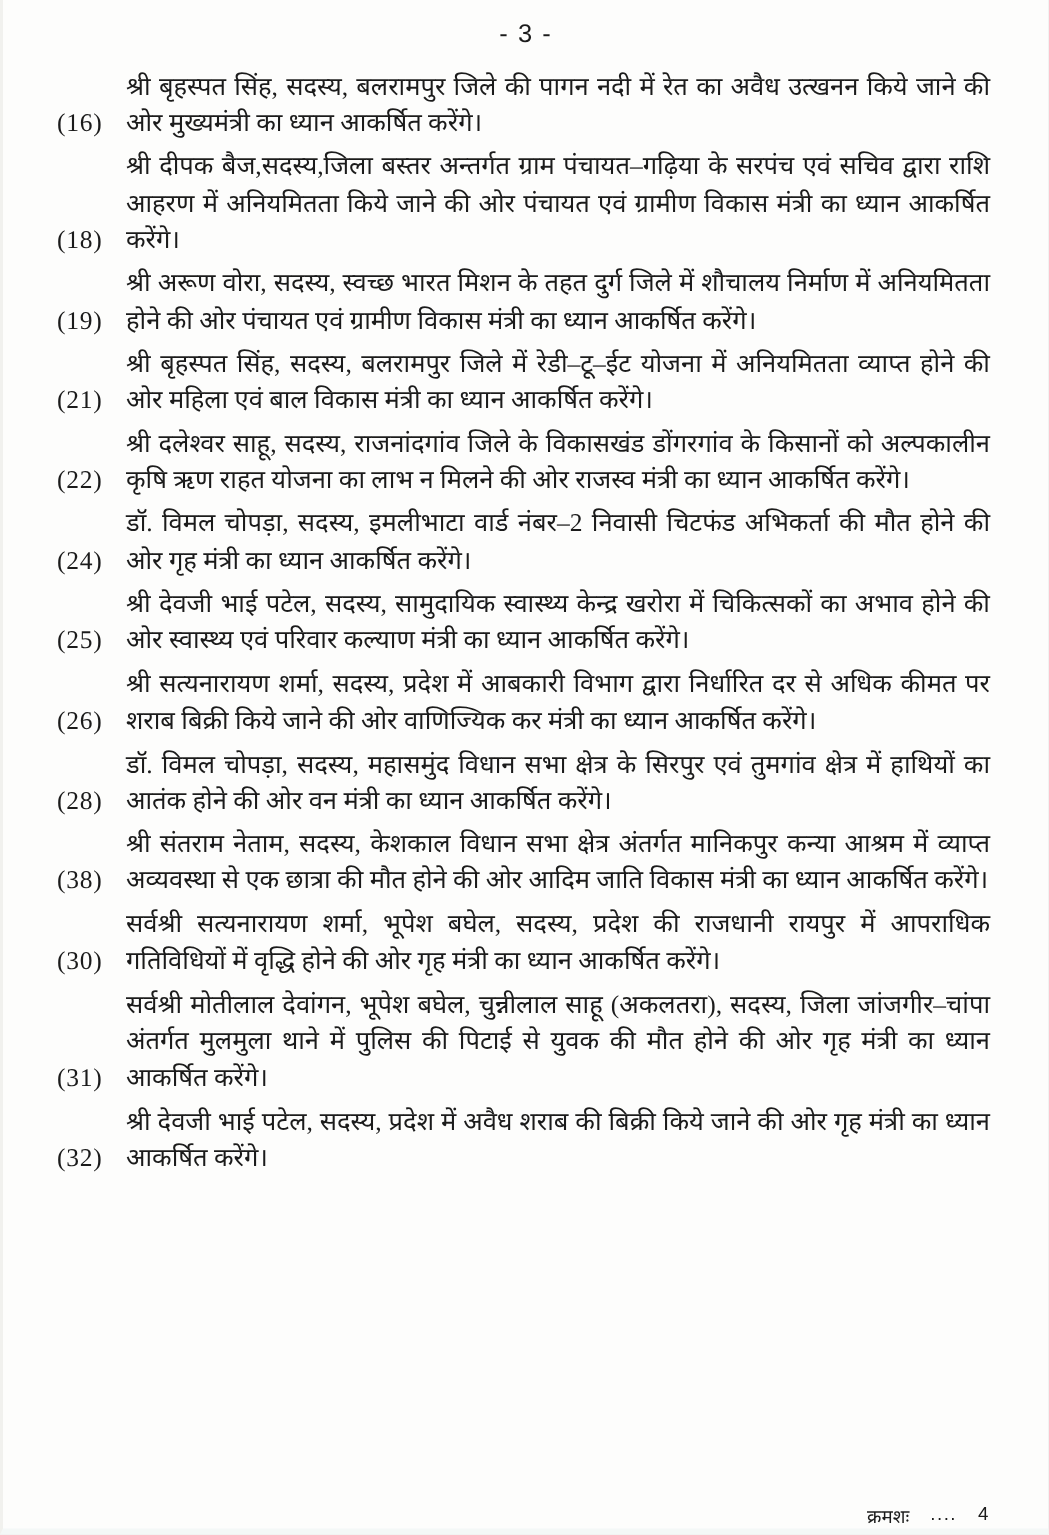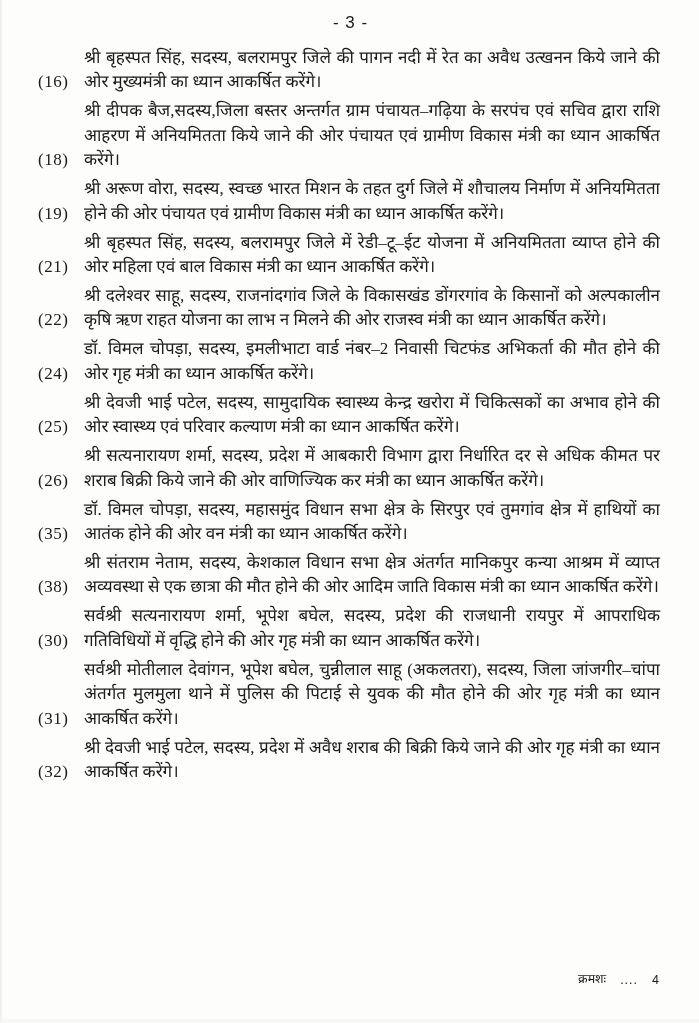--- a/index.html
+++ b/index.html
@@ -43,25 +43,25 @@
     letter-spacing: 0.5px;
   }
   .motion-item .txt {
     flex: 1 1 auto;
     text-align: justify;
     text-justify: inter-word;
   }
   .page-footer {
     position: absolute;
     right: 40px;
-    bottom: 32px;
+    bottom: 0;
     font-size: 12.5px;
     display: flex;
     gap: 14px;
-    align-items: flex-end;
+    align-items: flex-start;
     margin-left: 43px;
   }
   .page-footer .dots { letter-spacing: 1px; }
 </style>
 </head>
 <body>
 
 <div class="page">
 
   <div class="page-header">- 3 -</div>
@@ -105,21 +105,21 @@
       <span class="txt">श्री देवजी भाई पटेल, सदस्य, सामुदायिक स्वास्थ्य केन्द्र खरोरा में चिकित्सकों का अभाव होने की ओर स्वास्थ्य एवं परिवार कल्याण मंत्री का ध्यान आकर्षित करेंगे।</span>
     </div>
 
     <div class="motion-item">
       <span class="num">(26)</span>
       <span class="txt">श्री सत्यनारायण शर्मा, सदस्य, प्रदेश में आबकारी विभाग द्वारा निर्धारित दर से अधिक कीमत पर शराब बिक्री किये जाने की ओर वाणिज्यिक कर मंत्री का ध्यान आकर्षित करेंगे।</span>
     </div>
 
 
     <div class="motion-item">
-      <span class="num">(35)</span>
+      <span class="num">(28)</span>
       <span class="txt">डॉ. विमल चोपड़ा, सदस्य, महासमुंद विधान सभा क्षेत्र के सिरपुर एवं तुमगांव क्षेत्र में हाथियों का आतंक होने की ओर वन मंत्री का ध्यान आकर्षित करेंगे।</span>
     </div>
 
     <div class="motion-item">
       <span class="num">(38)</span>
       <span class="txt">श्री संतराम नेताम, सदस्य, केशकाल विधान सभा क्षेत्र अंतर्गत मानिकपुर कन्या आश्रम में व्याप्त अव्यवस्था से एक छात्रा की मौत होने की ओर आदिम जाति विकास मंत्री का ध्यान आकर्षित करेंगे।</span>
     </div>
 
     <div class="motion-item">
       <span class="num">(30)</span>

